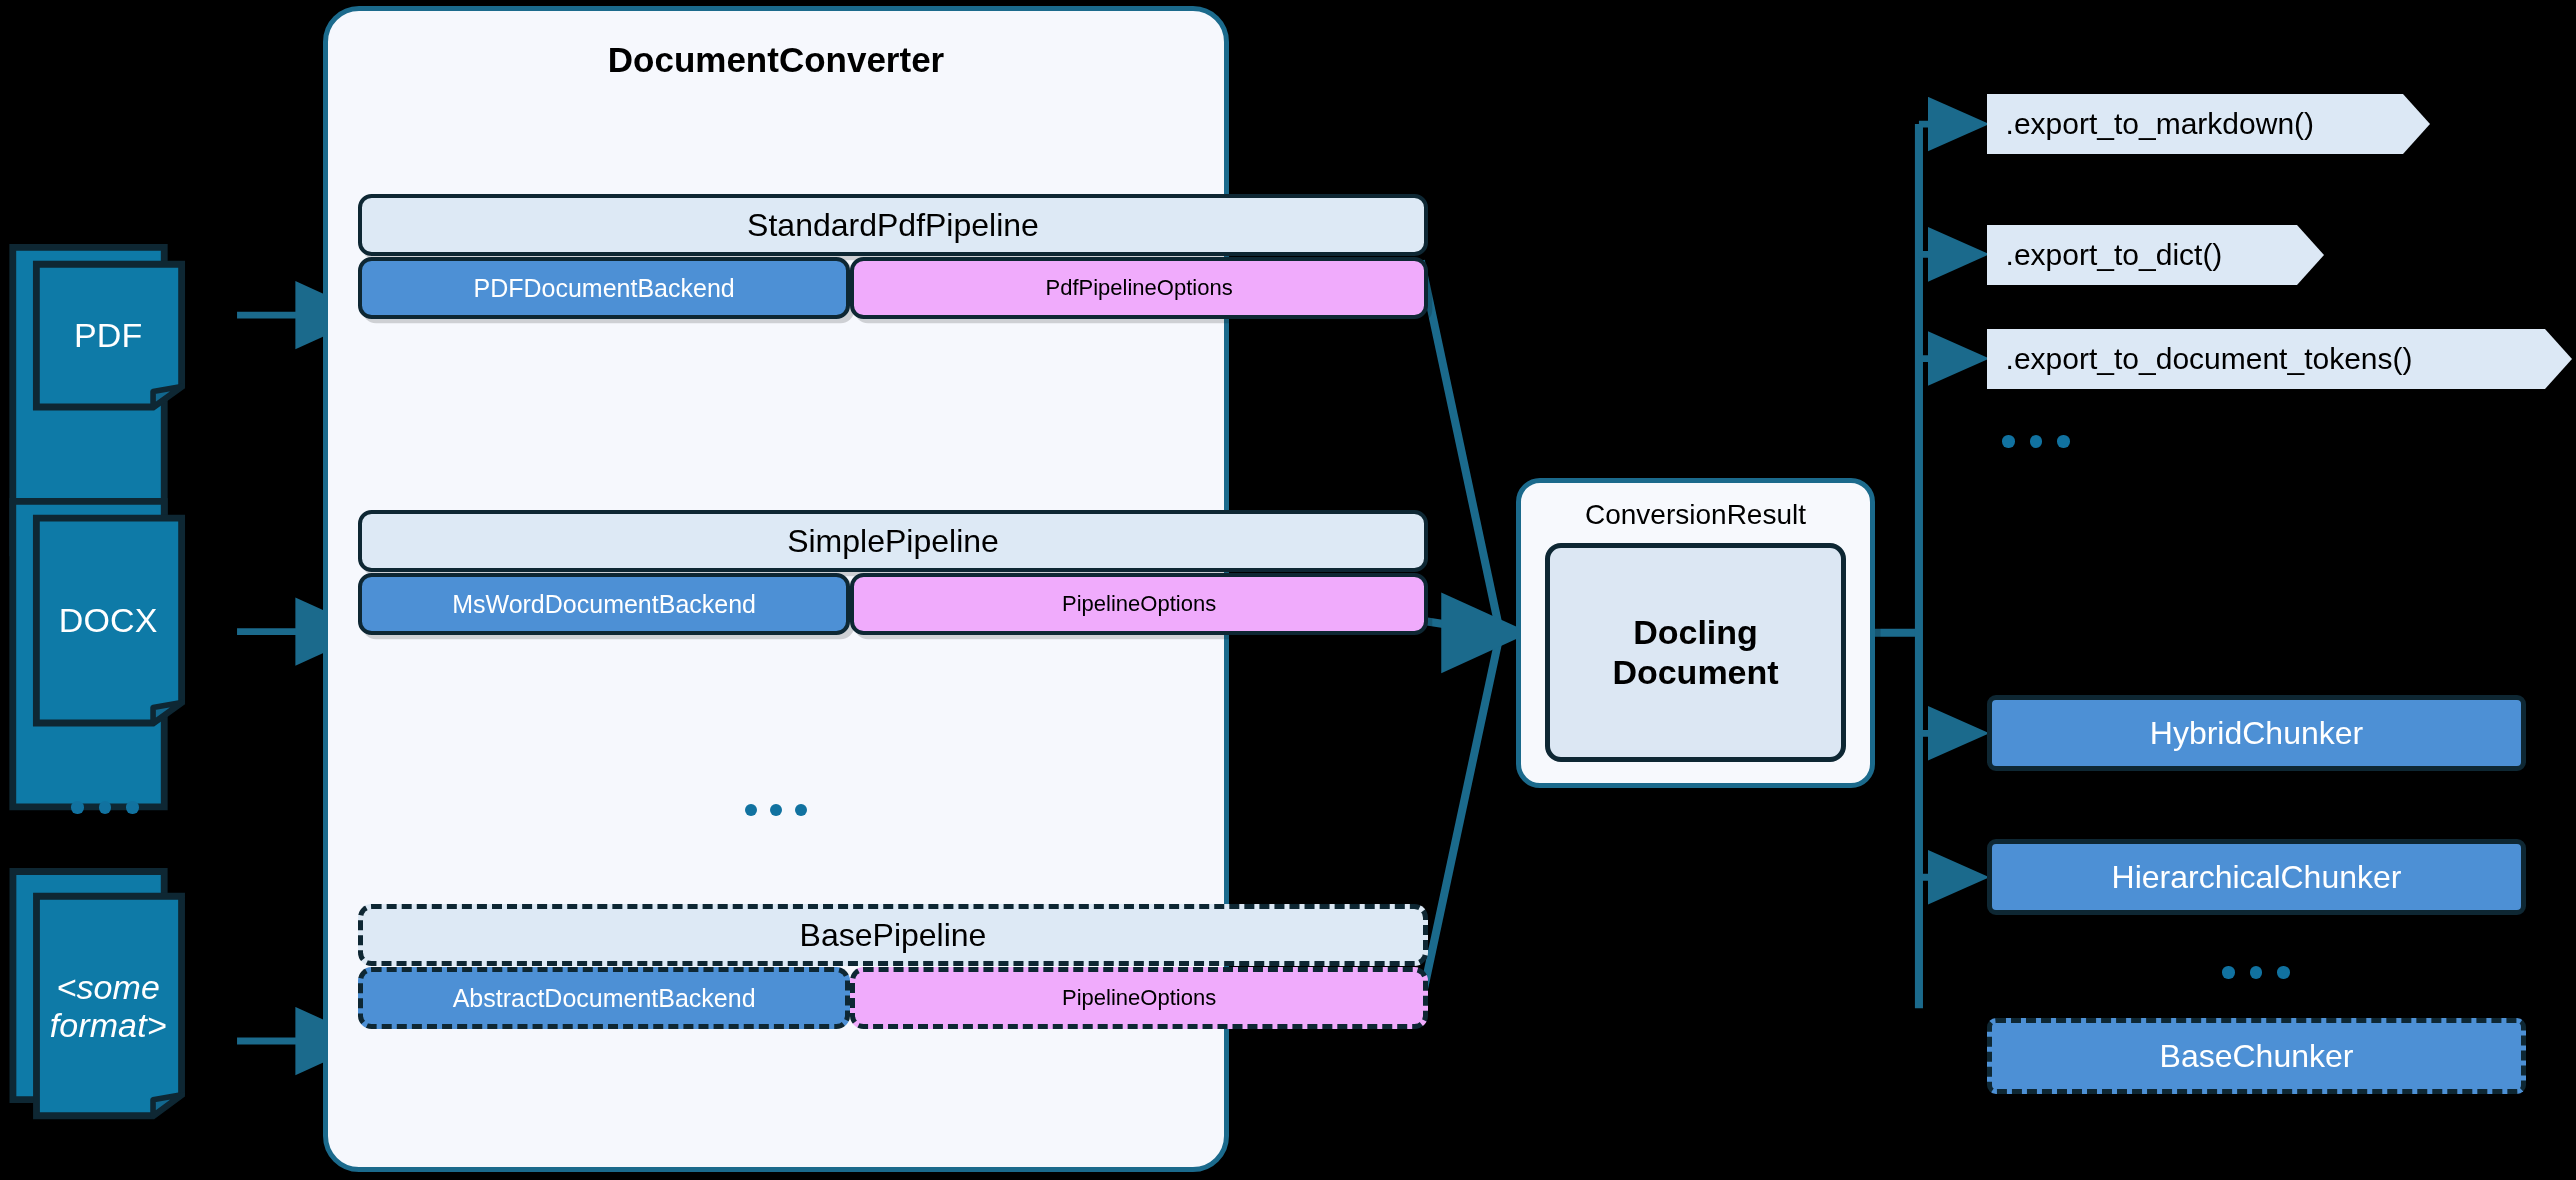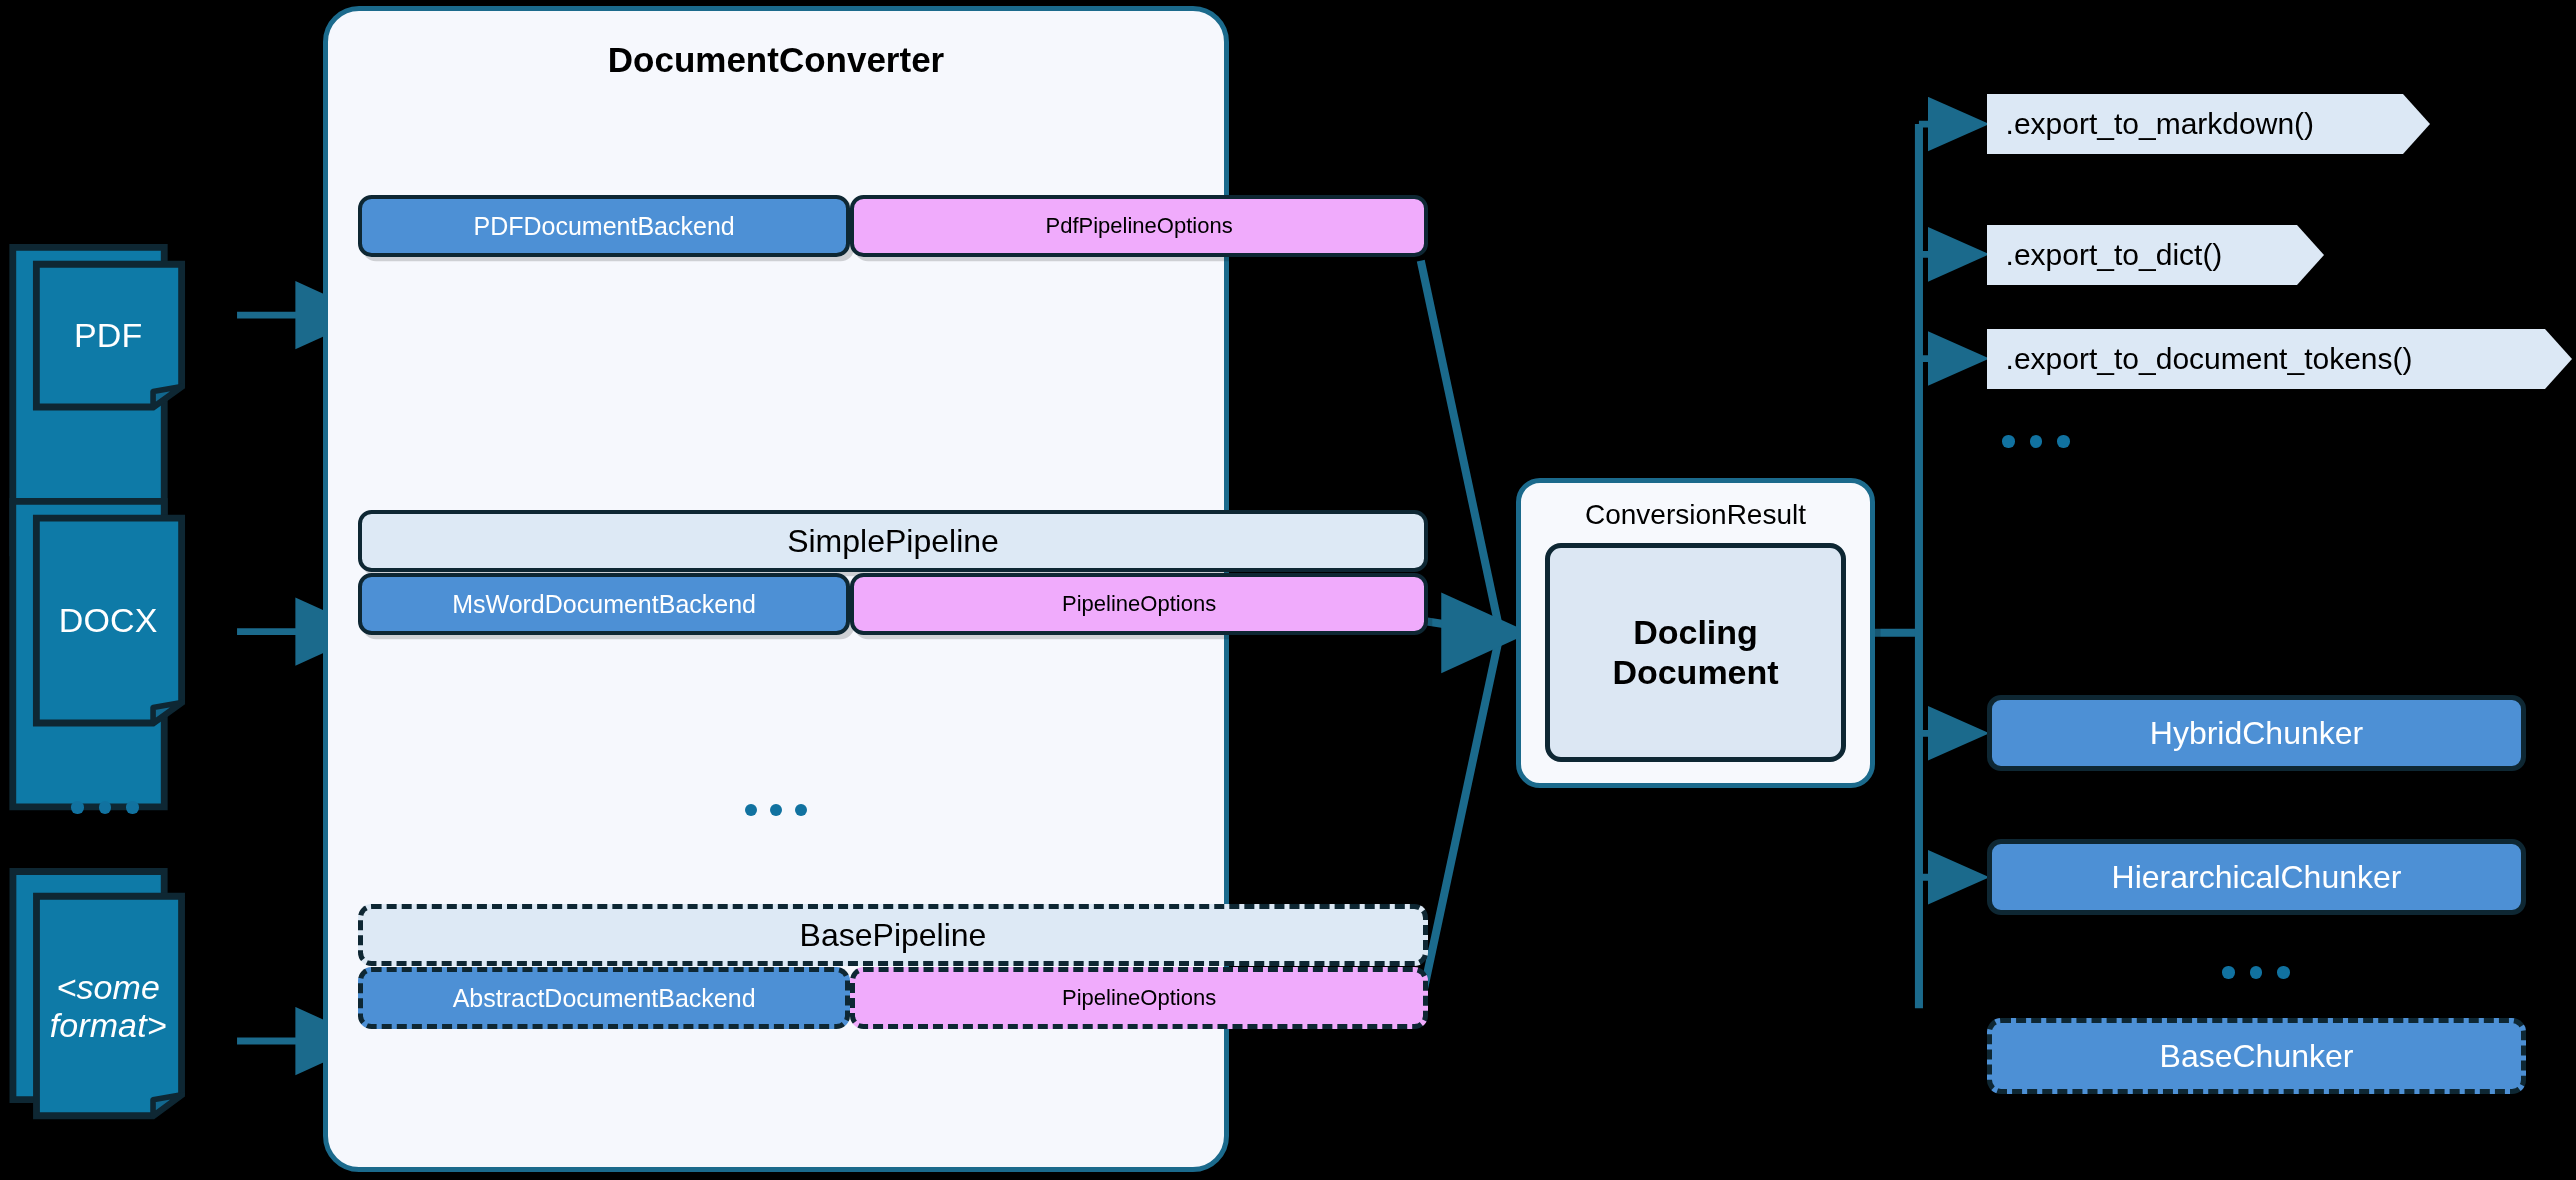--- a/index.html
+++ b/index.html
@@ -117,21 +117,21 @@
     border-top:30px solid transparent;
     border-bottom:30px solid transparent;
     border-left:27px solid #dce8f5;
   }
 
   
   .chunker{
     position:absolute;height:76px;left:1987px;width:539px;
     background:#4d90d5;
     border:5px solid #0e2733;
-    border-radius:14px;
+    border-radius:9px;
     box-sizing:border-box;
     display:flex;align-items:center;justify-content:center;
     color:#ffffff;font-size:32px;
     box-shadow:5px 5px 0 rgba(0,0,0,.18);
   }
   .chunker.abstract{border-style:dashed;box-shadow:none;}
   .dots-row{position:absolute;display:flex;gap:15px;align-items:center;justify-content:center;}
   .dots-row i{display:block;width:12.4px;height:12.4px;border-radius:50%;background:#1172a0;}
 </style>
 </head>
@@ -207,20 +207,21 @@
       <path d="M278 364 L232 372 L232 398 Z" fill="#12688f" stroke="#0e2733" stroke-width="9" stroke-linejoin="round"></path>
     </svg>
     <div class="doc-label" style="left:27px;top:27px;width:145px;height:220px;">&lt;some
 format&gt;</div>
   </div>
 
   <div id="converter">
     <div id="converter-title">DocumentConverter</div>
 
     <div class="pipe-group" style="top:183px;">
+      <div class="pipe-head">StandardPdfPipeline</div>
       <div class="pipe-row">
         <div class="pipe-backend">PDFDocumentBackend</div>
         <div class="pipe-options">PdfPipelineOptions</div>
       </div>
     </div>
 
     <div class="pipe-group" style="top:499px;">
       <div class="pipe-head">SimplePipeline</div>
       <div class="pipe-row">
         <div class="pipe-backend">MsWordDocumentBackend</div>

